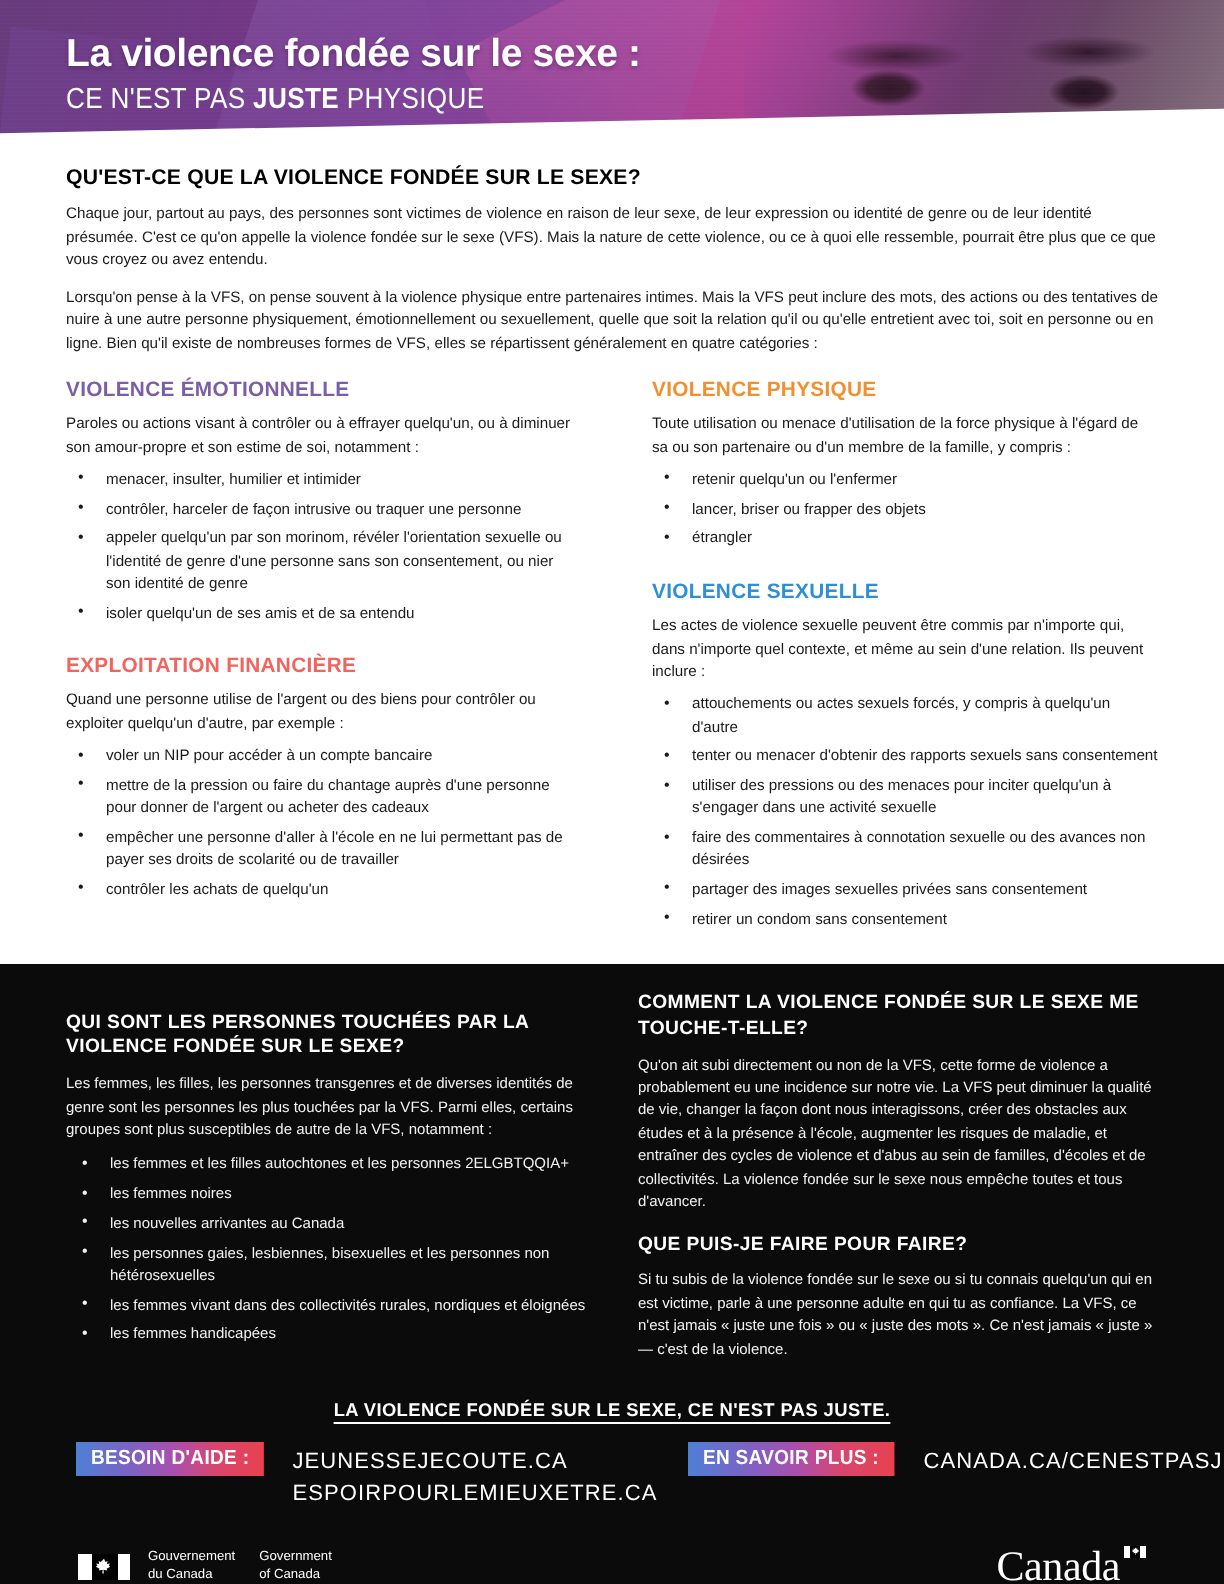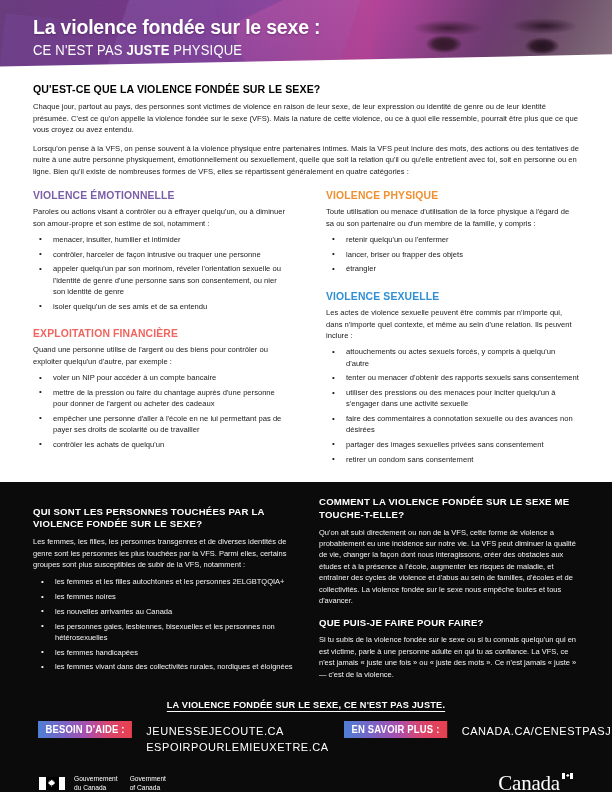--- a/index.html
+++ b/index.html
@@ -434,28 +434,28 @@
       </div>
     </div>
   </div>
 
   <div class="dark">
 
     <div class="dark-cols">
 
       <div class="dark-col">
         <div class="dark-h">QUI SONT LES PERSONNES TOUCHÉES PAR LA VIOLENCE FONDÉE SUR LE SEXE?</div>
-        <div class="dark-p">Les femmes, les filles, les personnes transgenres et de diverses identités de genre sont les personnes les plus touchées par la VFS. Parmi elles, certains groupes sont plus susceptibles de subir de la VFS, notamment :</div>
+        <div class="dark-p">Les femmes, les filles, les personnes transgenres et de diverses identités de genre sont les personnes les plus touchées par la VFS. Parmi elles, certains groupes sont plus susceptibles de autre de la VFS, notamment :</div>
         <ul class="dark-list">
           <li>les femmes et les filles autochtones et les personnes 2ELGBTQQIA+</li>
           <li>les femmes noires</li>
           <li>les nouvelles arrivantes au Canada</li>
           <li>les personnes gaies, lesbiennes, bisexuelles et les personnes non hétérosexuelles</li>
+          <li>les femmes vivant dans des collectivités rurales, nordiques et éloignées</li>
           <li>les femmes handicapées</li>
-          <li>les femmes vivant dans des collectivités rurales, nordiques et éloignées</li>
         </ul>
       </div>
 
       <div class="dark-col">
         <div class="dark-h">COMMENT LA VIOLENCE FONDÉE SUR LE SEXE ME TOUCHE-T-ELLE?</div>
         <div class="dark-p">Qu'on ait subi directement ou non de la VFS, cette forme de violence a probablement eu une incidence sur notre vie. La VFS peut diminuer la qualité de vie, changer la façon dont nous interagissons, créer des obstacles aux études et à la présence à l'école, augmenter les risques de maladie, et entraîner des cycles de violence et d'abus au sein de familles, d'écoles et de collectivités. La violence fondée sur le sexe nous empêche toutes et tous d'avancer.</div>
         <div class="dark-h2">QUE PUIS-JE FAIRE POUR FAIRE?</div>
         <div class="dark-p">Si tu subis de la violence fondée sur le sexe ou si tu connais quelqu'un qui en est victime, parle à une personne adulte en qui tu as confiance. La VFS, ce n'est jamais « juste une fois » ou « juste des mots ». Ce n'est jamais « juste » — c'est de la violence.</div>
       </div>
 

